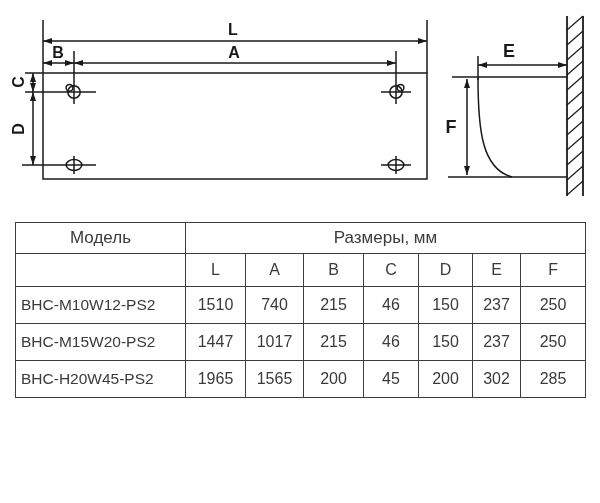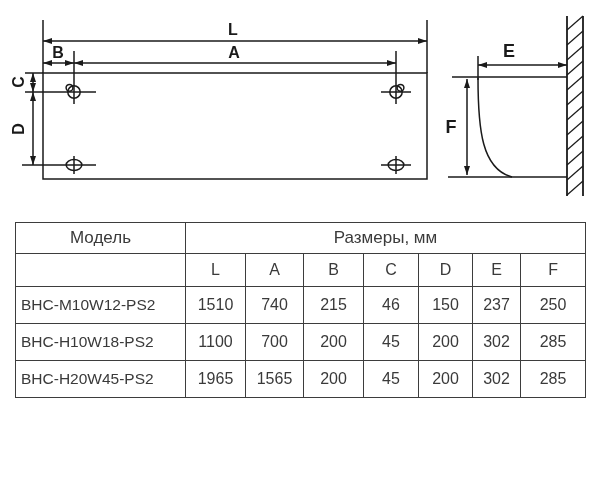--- a/index.html
+++ b/index.html
@@ -191,28 +191,28 @@
         <td class="model">BHC-M10W12-PS2</td>
         <td>1510</td>
         <td>740</td>
         <td>215</td>
         <td>46</td>
         <td>150</td>
         <td>237</td>
         <td>250</td>
       </tr>
       <tr class="drow">
-        <td class="model">BHC-H10W18-PS2</td>
-        <td>1100</td>
-        <td>700</td>
-        <td>200</td>
-        <td>45</td>
-        <td>200</td>
-        <td>302</td>
-        <td>285</td>
+        <td class="model">BHC-M15W20-PS2</td>
+        <td>1447</td>
+        <td>1017</td>
+        <td>215</td>
+        <td>46</td>
+        <td>150</td>
+        <td>237</td>
+        <td>250</td>
       </tr>
       <tr class="drow">
         <td class="model">BHC-H20W45-PS2</td>
         <td>1965</td>
         <td>1565</td>
         <td>200</td>
         <td>45</td>
         <td>200</td>
         <td>302</td>
         <td>285</td>

